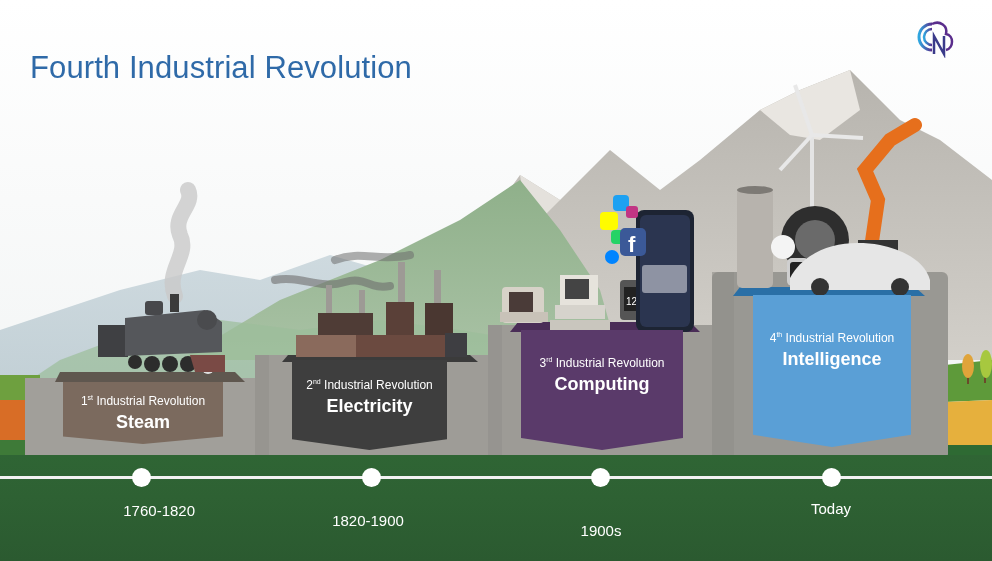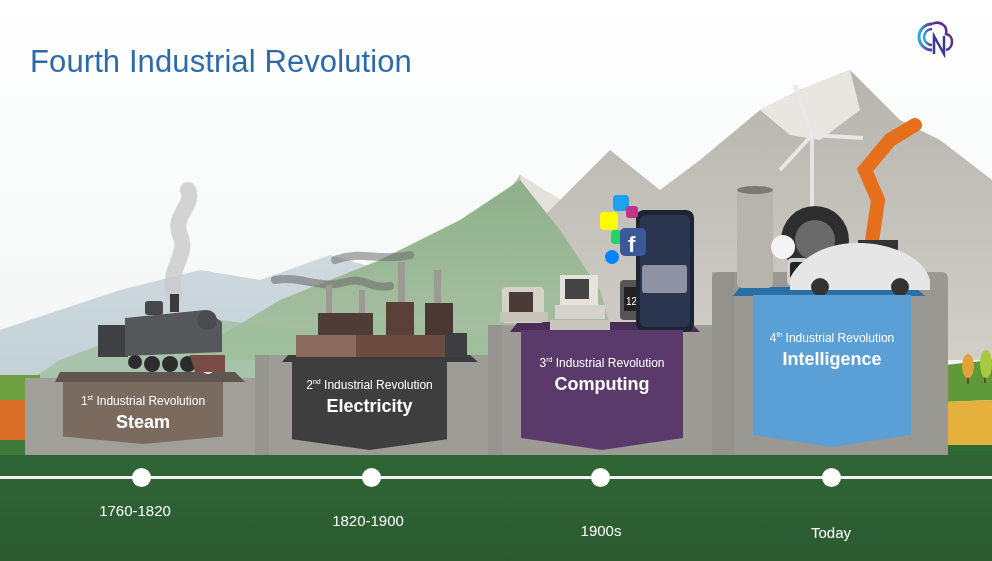--- a/index.html
+++ b/index.html
@@ -2,21 +2,21 @@
 <html><head>
 <meta charset="utf-8">
 <style>
   * { box-sizing: border-box; margin: 0; padding: 0; }
   html, body { width: 992px; height: 561px; overflow: hidden; background: #ffffff; }
   body { position: relative; font-family: "Liberation Sans", sans-serif; }
 
   .slide { position: absolute; left: 0; top: 0; width: 992px; height: 561px; overflow: hidden; background: #ffffff; }
 
   .title {
-    position: absolute; left: 30px; top: 44px;
+    position: absolute; left: 30px; top: 50px;
     font-size: 31px; color: #2f6aa8; font-weight: normal; letter-spacing: 0.1px;
   }
 
   .logo { position: absolute; left: 912px; top: 18px; width: 46px; height: 40px; }
 
   .scene { position: absolute; left: 0; top: 0; width: 992px; height: 561px; }
 
   .ground {
     position: absolute; left: 0; top: 455px; width: 992px; height: 106px;
     background: linear-gradient(180deg, #2f6534 0%, #2e6133 40%, #2b5a30 100%);
@@ -219,18 +219,18 @@
   <div class="banner" style="left:753px; top:295px; width:158px; height:152px; background:#5a9fd6; clip-path:polygon(0 0,100% 0,100% 92%,50% 100%,0 92%); padding-top:36px;">
     <span class="sub"><span>4</span><sup>th</sup> <span>Industrial Revolution</span></span>
     <span class="main">Intelligence</span>
   </div>
 
   <div class="dot" style="left:132px;"></div>
   <div class="dot" style="left:362px;"></div>
   <div class="dot" style="left:591px;"></div>
   <div class="dot" style="left:822px;"></div>
 
-  <div class="date" style="left:75px; top:502px;">1760-1820</div>
+  <div class="date" style="left:75px; top:502px;text-align:right;">1760-1820</div>
   <div class="date" style="left:308px; top:512px;">1820-1900</div>
   <div class="date" style="left:541px; top:522px;">1900s</div>
-  <div class="date" style="left:771px; top:500px;margin-top:24px;">Today</div>
+  <div class="date" style="left:771px; top:500px;">Today</div>
 
 </div>
 
 </body></html>

